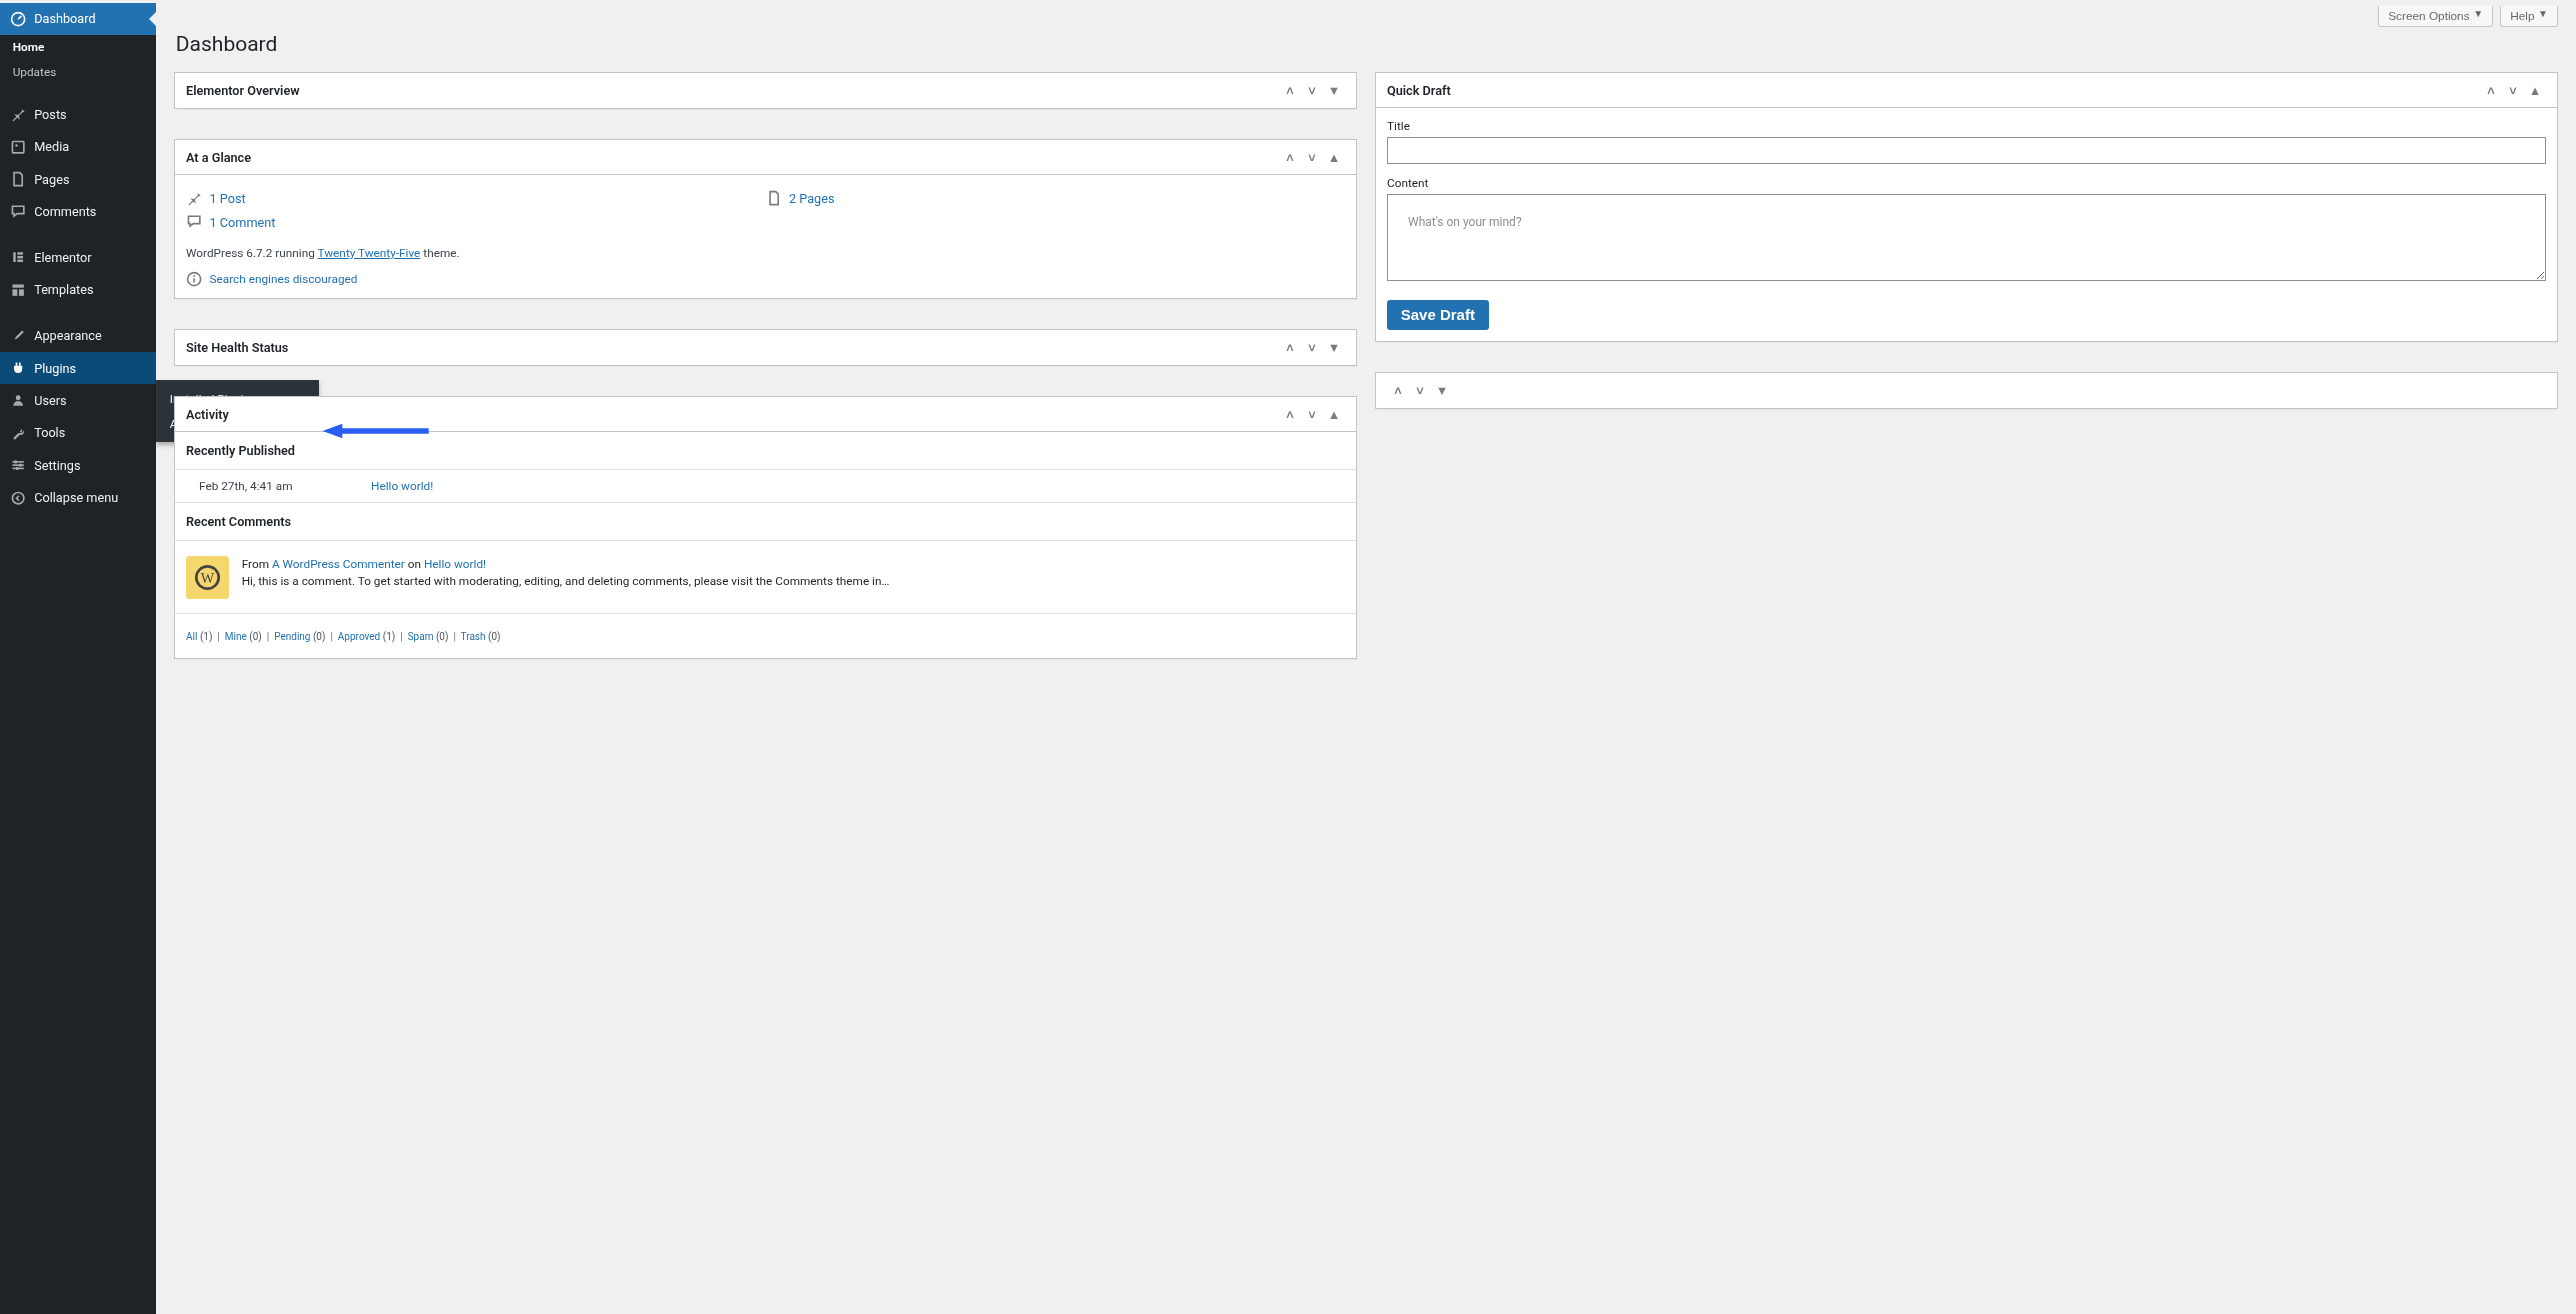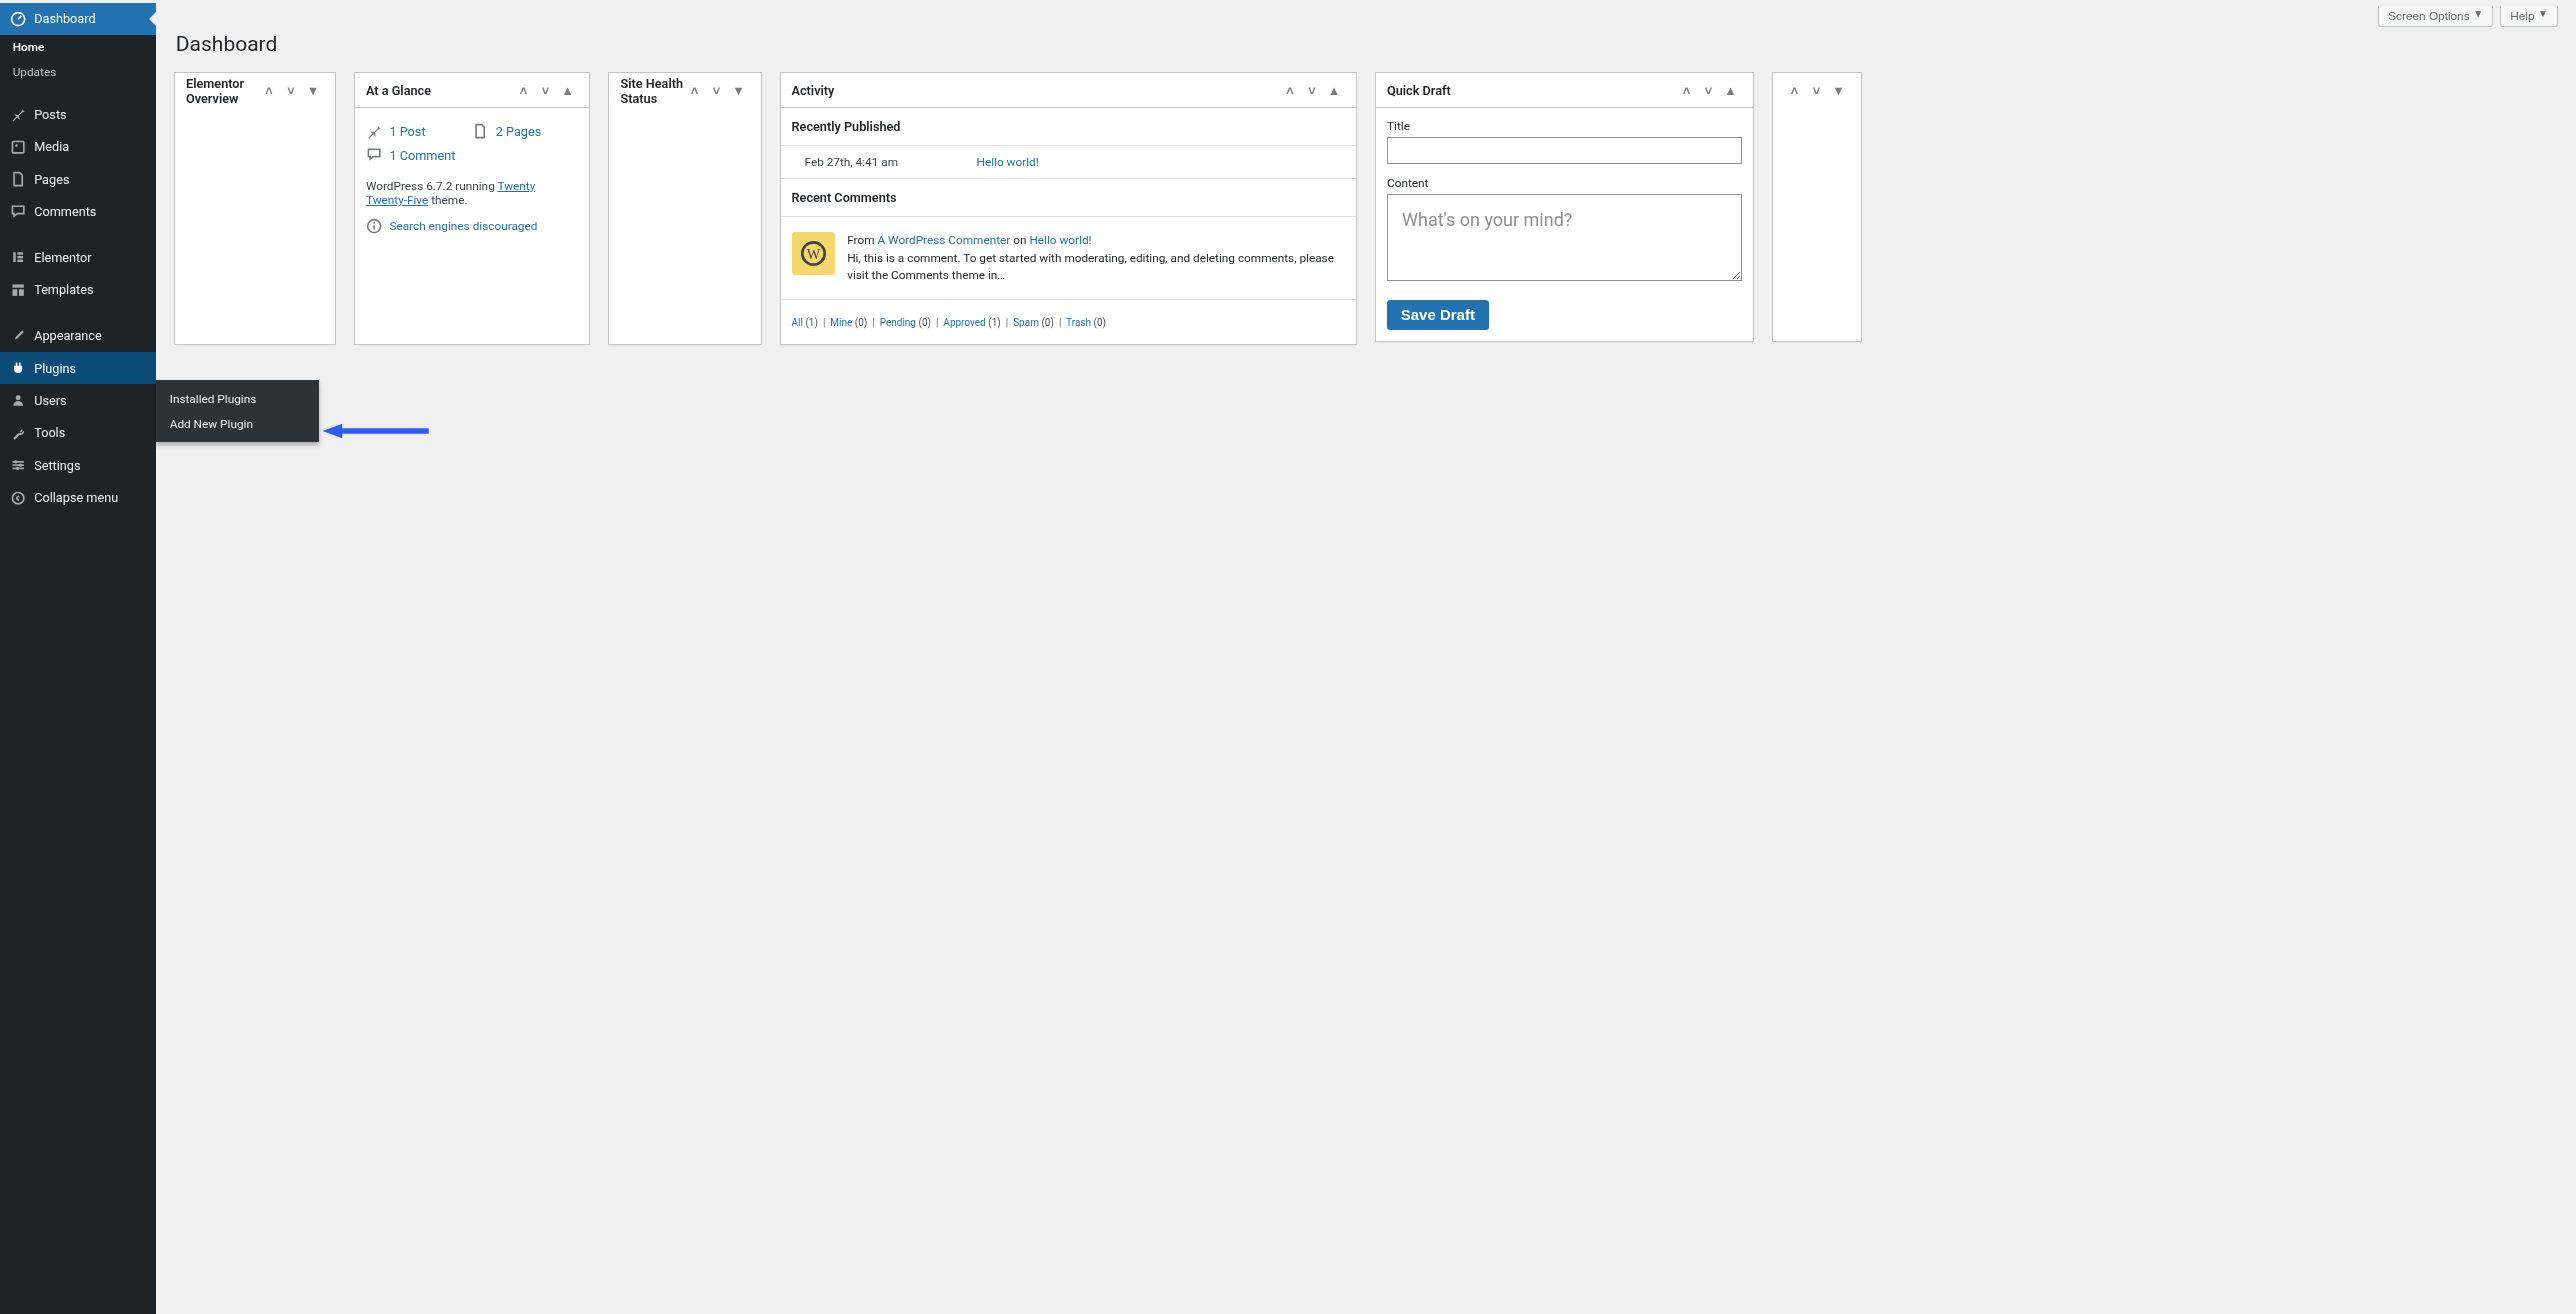--- a/index.html
+++ b/index.html
@@ -80,21 +80,21 @@
     overflow:auto;
   }
   .top-bar{display:flex;justify-content:flex-end;gap:7.2px;padding-top:3.6px}
   .screen-meta-btn{
     background:#f6f7f7;border:0.9px solid var(--wp-border);border-top:none;
     padding:2.7px 9px;font-size:11.8px;color:#646970;border-radius:0 0 3.6px 3.6px;
     cursor:pointer;display:flex;gap:3.6px;
   }
   h1.page-title{font-size:21px;font-weight:400;margin:5.4px 0 16.3px 1.8px}
   .columns{display:flex;gap:18px;align-items:flex-start}
-  .col{flex:1;display:flex;flex-direction:row;gap:18px;min-width:0}
+  .col{flex:1;display:flex;flex-direction:column;gap:30px;min-width:0}
   .postbox{
     background:#fff;border:0.9px solid var(--wp-border);
     box-shadow:0 0.9px 0.9px rgba(0,0,0,.04);
   }
   .postbox .hndle{
     display:flex;align-items:center;padding:0 11px;height:35px;
     border-bottom:0.9px solid var(--wp-border);
     font-size:12.7px;font-weight:600;
   }
   .postbox.collapsed .hndle{border-bottom:none}
@@ -119,21 +119,21 @@
   .comment-row{display:flex;gap:12.7px;padding:14.5px 11px;border-top:0.9px solid #e0e0e0}
   .avatar{width:43px;height:43px;border-radius:3.6px;background:#f5d76e;display:flex;align-items:center;justify-content:center;overflow:hidden}
   .comment-body{flex:1;font-size:11.8px;line-height:1.5}
   .comment-body a{color:var(--wp-link2);cursor:pointer}
   .subsubsub{padding:16.3px 11px;font-size:10px;color:#646970;border-top:0.9px solid #e0e0e0}
   .subsubsub a{color:var(--wp-link2);cursor:pointer}
   .subsubsub .cnt{color:#50575e}
   
   .qd-label{font-size:11.8px;color:#1d2327;margin-bottom:3.6px;display:block}
   .qd-input{width:100%;border:0.9px solid #8c8f94;padding:5.4px 7.2px;font-size:12.7px;background:#fff;margin-bottom:12.7px}
-  .qd-textarea{width:100%;border:0.9px solid #8c8f94;padding:14px;font-size:18px;min-height:87px;background:#fff;resize:vertical;font-family:inherit}
+  .qd-textarea{width:100%;border:0.9px solid #8c8f94;padding:20px;font-size:12px;min-height:87px;background:#fff;resize:vertical;font-family:inherit}
   .qd-textarea::placeholder{color:#8c8f94}
   .button-primary{
     background:var(--wp-link2);border:0.9px solid var(--wp-link2);color:#fff;
     padding:5.4px 12.7px;font-size:15px;border-radius:2.7px;cursor:pointer;margin-top:16px;font-weight:bold;
   }
   .chev{font-size:10px;line-height:1}
   .wpico{width:16.3px;height:16.3px;display:inline-flex}
 </style>
 </head>
 <body>

